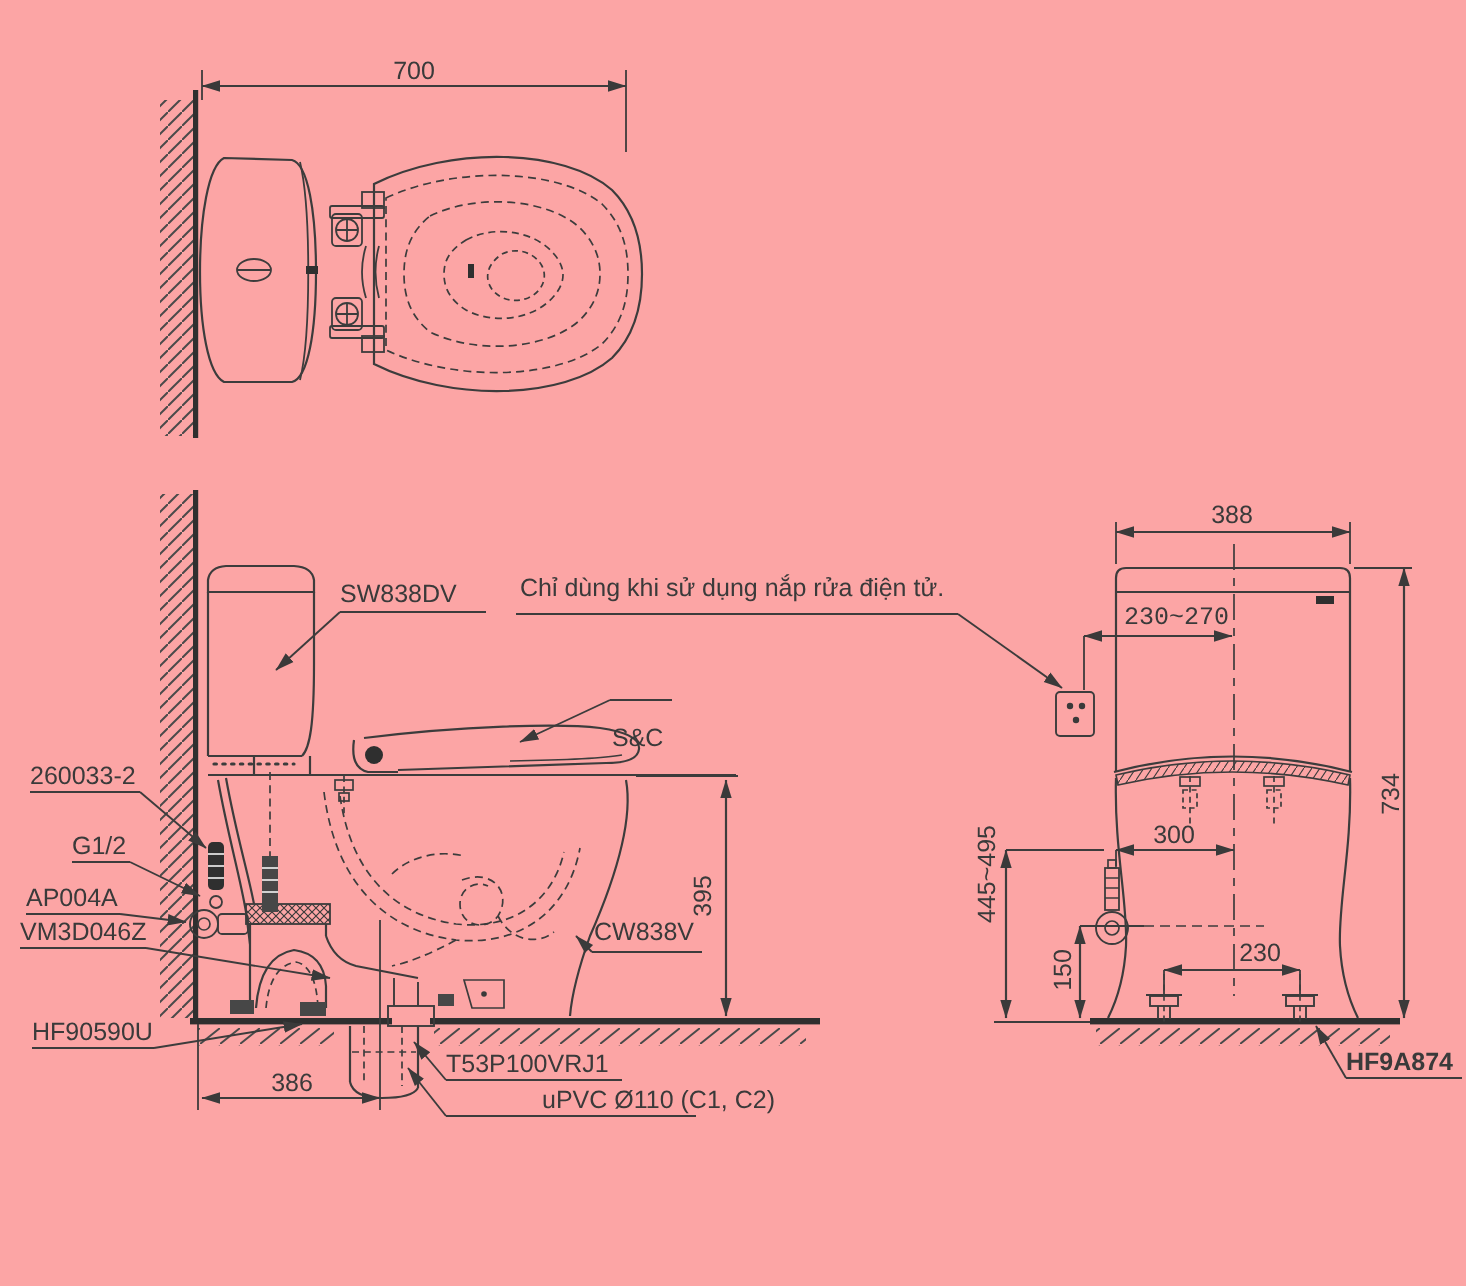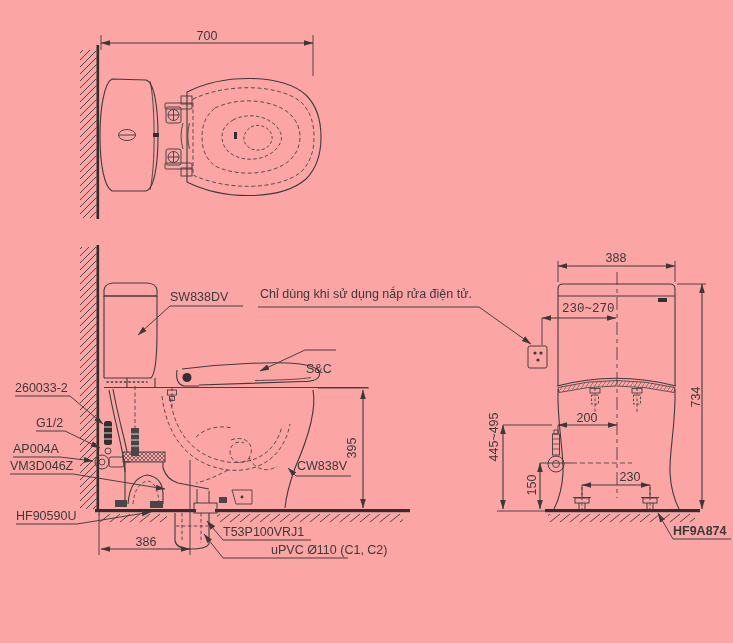--- a/index.html
+++ b/index.html
@@ -285,18 +285,18 @@
 <div class="lbl ctr" style="left:146px;top:542px;">386</div>
 <div class="lbl" style="left:223px;top:526px;">T53P100VRJ1</div>
 <div class="lbl" style="left:223px;top:544px;margin-left:48px;">uPVC Ø110 (C1, C2)</div>
 <div class="lbl" style="left:297px;top:460px;">CW838V</div>
 <div class="lbl rot" style="left:352px;top:448px;">395</div>
 
 <div class="lbl ctr" style="left:616px;top:258px;">388</div>
 <div class="lbl" style="left:562px;top:303px;font-family:Liberation Mono, monospace;">230~270</div>
 <div class="lbl rot" style="left:696px;top:397px;">734</div>
 <div class="lbl rot" style="left:494px;top:437px;">445~495</div>
-<div class="lbl ctr" style="left:587px;top:418px;">200</div>
+<div class="lbl ctr" style="left:587px;top:418px;">300</div>
 <div class="lbl rot" style="left:532px;top:485px;">150</div>
 <div class="lbl ctr" style="left:630px;top:477px;">230</div>
 <div class="lbl" style="left:673px;top:525px;font-weight:bold;">HF9A874</div>
 
 </div>
 
 </body></html>

